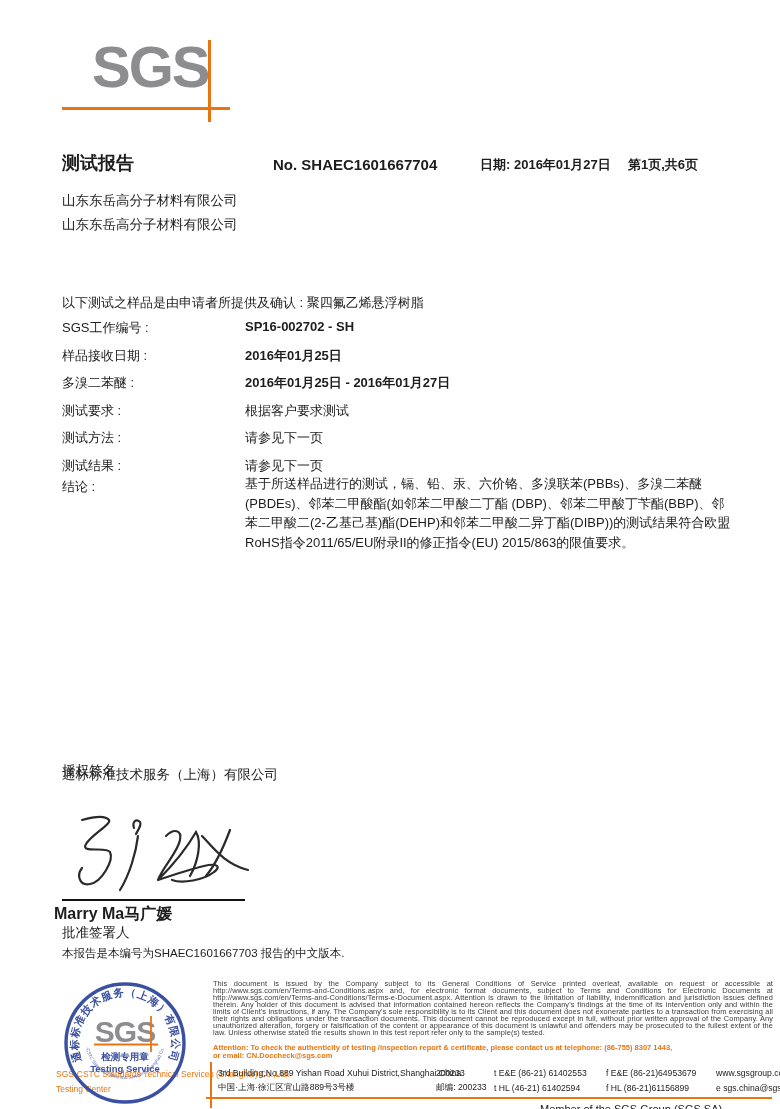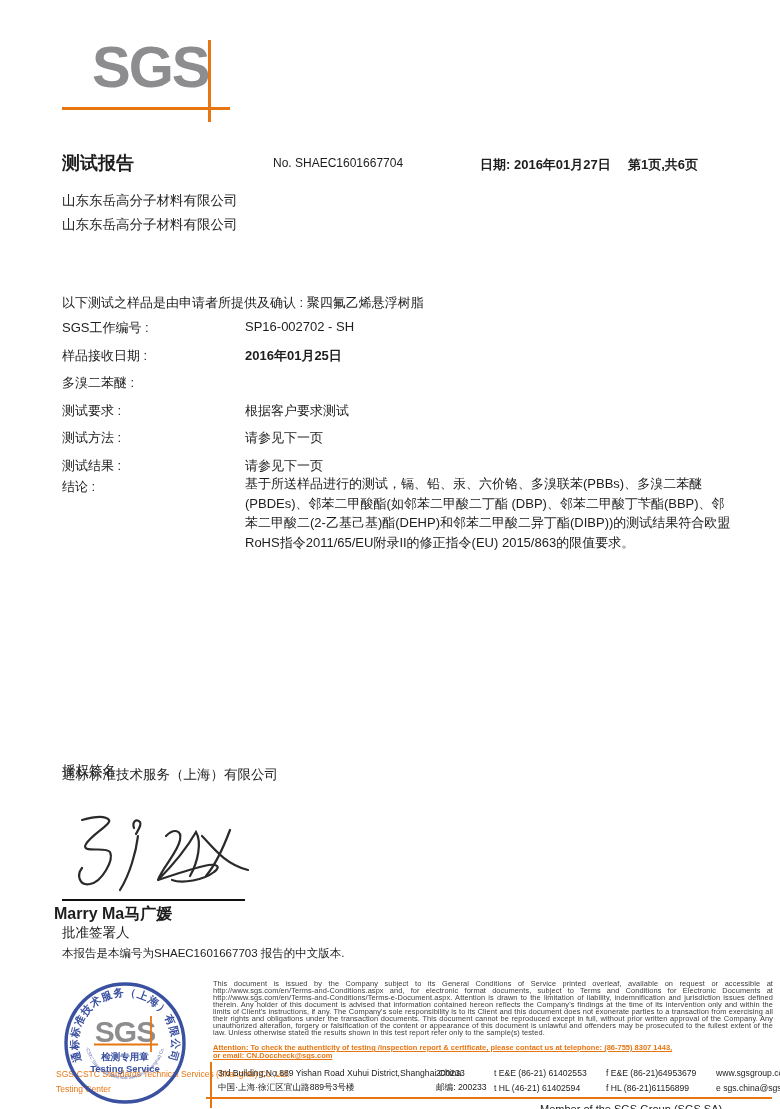--- a/index.html
+++ b/index.html
@@ -7,21 +7,21 @@
     position:relative;width:780px;height:1109px;background:#ffffff;overflow:hidden;
     font-family:"Liberation Sans","DejaVu Sans",sans-serif;color:#1d1d1d;margin-top:8px;
   }
   
   .logo-block{position:absolute;left:62px;top:28px;width:175px;height:90px;}
   .logo-text{position:absolute;left:30px;top:2px;font-size:58px;font-weight:700;color:#8d8d8f;letter-spacing:-2px;line-height:1;}
   .logo-hline{position:absolute;left:0;top:71px;width:168px;height:2.5px;background:#e87511;}
   .logo-vline{position:absolute;left:146px;top:4px;width:2.5px;height:82px;background:#e87511;}
   
   .report-title{position:absolute;left:62px;top:143px;font-size:18px;font-weight:700;}
-  .report-no{position:absolute;left:273px;top:148px;font-size:12px;font-weight:400;}
+  .report-no{position:absolute;left:273px;top:148px;font-size:15px;font-weight:700;}
   .report-date{position:absolute;left:480px;top:148px;font-size:13px;font-weight:600;}
   .report-page{position:absolute;left:628px;top:148px;font-size:13px;font-weight:600;}
   
   .applicant{position:absolute;left:62px;top:181px;font-size:13.5px;line-height:24px;}
   
   .sample-line{position:absolute;left:62px;top:286px;font-size:13px;}
   .info-table{position:absolute;left:62px;top:311px;width:660px;}
   .info-row{display:flex;height:27.5px;align-items:flex-start;}
   .lbl{width:183px;font-size:13px;flex:0 0 auto;}
   .val{font-size:13px;}
@@ -33,21 +33,21 @@
   .sig-auth{position:absolute;left:62px;top:754px;font-size:13.5px;}
   .sig-img{position:absolute;left:62px;top:798px;}
   .sig-line{position:absolute;left:62px;top:891px;width:183px;height:2px;background:#111;}
   .sig-name{position:absolute;left:54px;top:896px;font-size:16px;font-weight:700;}
   .sig-role{position:absolute;left:62px;top:916px;font-size:13.5px;}
   .note-line{position:absolute;left:62px;top:938px;font-size:11.5px;}
   
   .stamp-orange{position:absolute;left:56px;font-size:8.5px;color:#e87511;white-space:nowrap;}
   .stamp{position:absolute;left:60px;top:970px;}
   .disclaimer{position:absolute;left:213px;top:972px;width:560px;font-size:7.4px;line-height:7.05px;text-align:justify;color:#3a3a3a;letter-spacing:0.1px;}
-  .attention{position:absolute;left:213px;top:1036px;width:560px;font-size:7.5px;line-height:8.2px;color:#e87511;font-weight:700;text-decoration:underline;}
+  .attention{position:absolute;left:213px;top:1036px;width:560px;font-size:7.5px;line-height:8.2px;color:#e87511;font-weight:700;}
   .addr-vline{position:absolute;left:210px;top:1054px;width:2px;height:46px;background:#e87511;}
   .addr-block{position:absolute;left:218px;top:1057px;width:556px;}
   .addr-row{display:flex;height:15px;font-size:8.6px;white-space:nowrap;color:#222;align-items:center;}
   .addr-c1{width:218px;}
   .addr-c2{width:58px;}
   .addr-c3{width:112px;}
   .addr-c4{width:110px;}
   .addr-c5{width:58px;text-align:left;flex:1;}
   .footer-hline{position:absolute;left:206px;top:1089px;width:566px;height:2px;background:#e87511;}
   .member-line{position:absolute;left:540px;top:1095px;font-size:11px;color:#222;}
@@ -71,28 +71,29 @@
   <div class="applicant">
     <div>山东东岳高分子材料有限公司</div>
     <div>山东东岳高分子材料有限公司</div>
   </div>
 
   <div class="sample-line">以下测试之样品是由申请者所提供及确认 : 聚四氟乙烯悬浮树脂</div>
 
   <div class="info-table">
     <div class="info-row">
       <span class="lbl">SGS工作编号 :</span>
-      <span class="val" style="font-weight: 400;">SP16-002702 - SH</span>
+      <span class="val" style="font-weight: 700;">SP16-002702 - SH</span>
     </div>
     <div class="info-row">
       <span class="lbl">样品接收日期 :</span>
       <span class="val" style="font-weight: 600;">2016年01月25日</span>
     </div>
     <div class="info-row">
       <span class="lbl">多溴二苯醚 :</span>
+      <span class="val" style="font-weight: 600;">2016年01月25日 - 2016年01月27日</span>
     </div>
     <div class="info-row">
       <span class="lbl">测试要求 :</span>
       <span class="val">根据客户要求测试</span>
     </div>
     <div class="info-row">
       <span class="lbl">测试方法 :</span>
       <span class="val">请参见下一页</span>
     </div>
     <div class="info-row">

